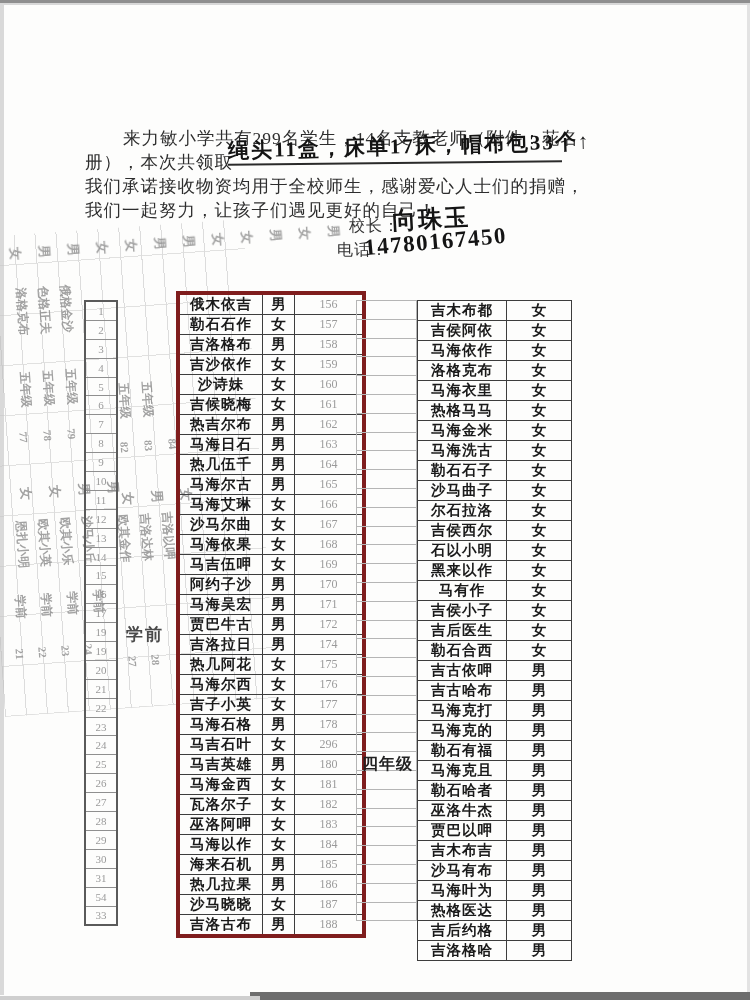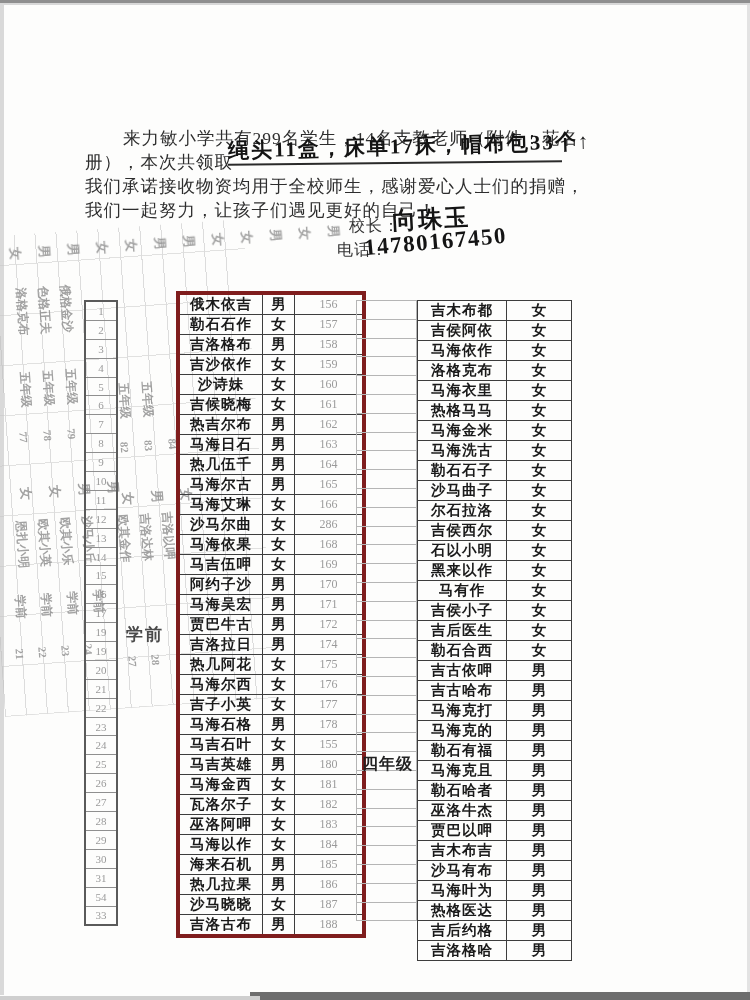--- a/index.html
+++ b/index.html
@@ -365,21 +365,21 @@
 
       <tr>
         <td class="c-name">马海艾琳</td>
         <td class="c-gen">女</td>
         <td class="c-num">166</td>
       </tr>
 
       <tr>
         <td class="c-name">沙马尔曲</td>
         <td class="c-gen">女</td>
-        <td class="c-num">286</td>
+        <td class="c-num">167</td>
       </tr>
 
       <tr>
         <td class="c-name">马海依果</td>
         <td class="c-gen">女</td>
         <td class="c-num">168</td>
       </tr>
 
       <tr>
         <td class="c-name">马吉伍呷</td>
@@ -432,21 +432,21 @@
 
       <tr>
         <td class="c-name">马海石格</td>
         <td class="c-gen">男</td>
         <td class="c-num">178</td>
       </tr>
 
       <tr>
         <td class="c-name">马吉石叶</td>
         <td class="c-gen">女</td>
-        <td class="c-num">155</td>
+        <td class="c-num">296</td>
       </tr>
 
       <tr>
         <td class="c-name">马吉英雄</td>
         <td class="c-gen">男</td>
         <td class="c-num">180</td>
       </tr>
 
       <tr>
         <td class="c-name">马海金西</td>

